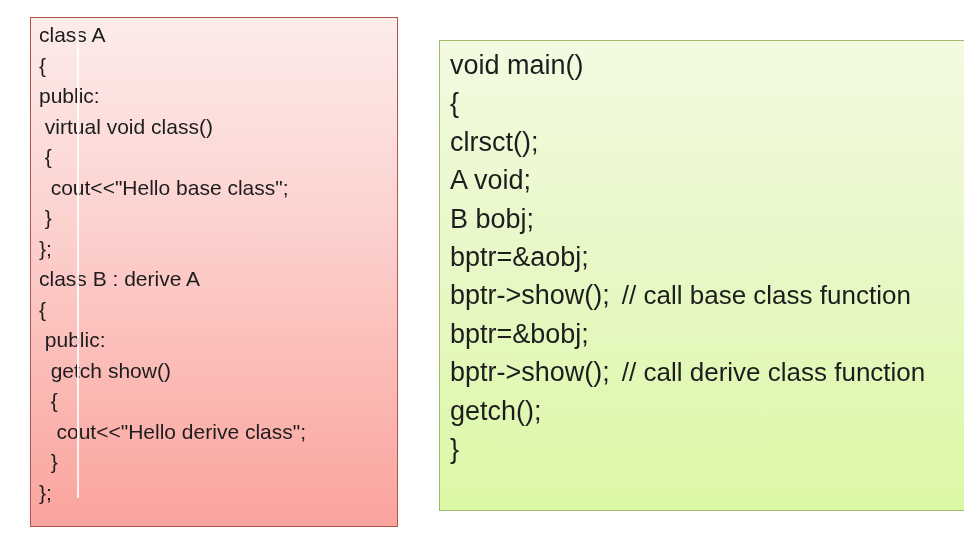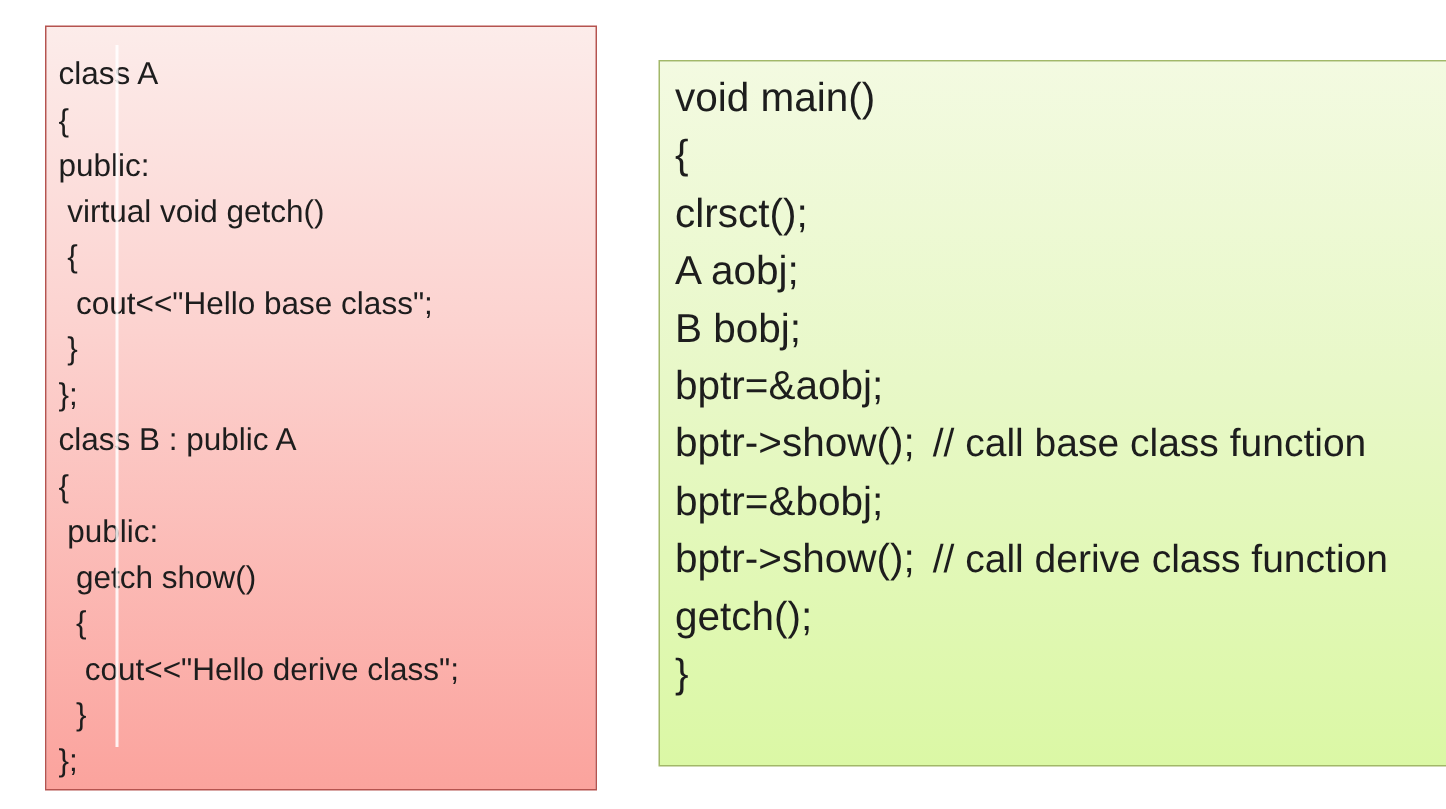--- a/index.html
+++ b/index.html
@@ -20,21 +20,21 @@
     position: absolute;
     box-sizing: border-box;
   }
   .left-box {
     left: 30px;
     top: 17px;
     width: 368px;
     height: 510px;
     border: 1.5px solid #b5534f;
     background: linear-gradient(180deg, #fcecea 0%, #fcd2cf 40%, #fba39d 100%);
-    padding: 17px 4px 0 8px;
+    padding: 2px 4px 0 8px;
     font-size: 21px;
     line-height: 30.5px;
   }
   .right-box {
     left: 439px;
     top: 26px;
     width: 598px;
     height: 471px;
     border: 1.5px solid #a2b869;
     background: linear-gradient(180deg, #f3fae1 0%, #e8f8c8 45%, #dbf8a5 100%);
@@ -64,40 +64,40 @@
 </head>
 <body>
 
 <div class="slide">
 
   <div class="code-box left-box">
     <div class="guide-line"></div>
     <div class="code-line">class A</div>
     <div class="code-line">{</div>
     <div class="code-line">public:</div>
-    <div class="code-line"> virtual void getch()</div>
+    <div class="code-line"> virtual void class()</div>
     <div class="code-line"> {</div>
     <div class="code-line">  cout&lt;&lt;"Hello base class";</div>
     <div class="code-line"> }</div>
     <div class="code-line">};</div>
-    <div class="code-line">class B : public A</div>
+    <div class="code-line">class B : derive A</div>
     <div class="code-line">{</div>
     <div class="code-line"> public:</div>
     <div class="code-line">  getch show()</div>
     <div class="code-line">  {</div>
     <div class="code-line">   cout&lt;&lt;"Hello derive class";</div>
     <div class="code-line">  }</div>
     <div class="code-line">};</div>
   </div>
 
   <div class="code-box right-box">
     <div class="code-line"><span>void main()</span></div>
     <div class="code-line"><span>{</span></div>
     <div class="code-line"><span>clrsct();</span></div>
-    <div class="code-line"><span>A aobj;</span></div>
+    <div class="code-line"><span>A void;</span></div>
     <div class="code-line"><span>B bobj;</span></div>
     <div class="code-line"><span>bptr=&amp;aobj;</span></div>
     <div class="code-line"><span>bptr-&gt;show();</span><span class="comment">// call base class function</span></div>
     <div class="code-line"><span>bptr=&amp;bobj;</span></div>
     <div class="code-line"><span>bptr-&gt;show();</span><span class="comment">// call derive class function</span></div>
     <div class="code-line"><span>getch();</span></div>
     <div class="code-line"><span>}</span></div>
   </div>
 
 </div>

